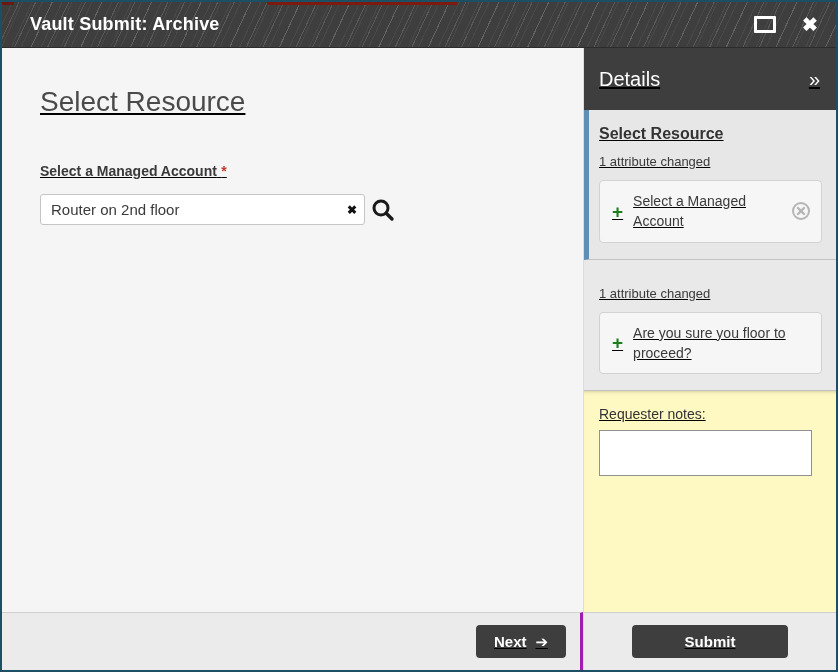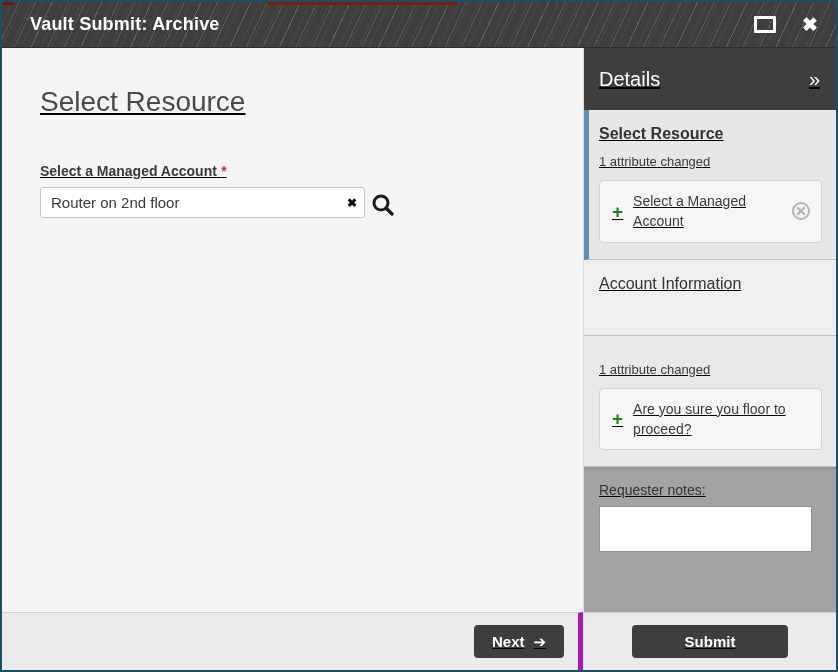--- a/index.html
+++ b/index.html
@@ -24,33 +24,33 @@
   .max-btn { width:22px; height:17px; border:3px solid #fff; border-radius:1px; cursor:pointer; background:transparent; }
   .close-btn { color:#fff; font-size:19px; font-weight:bold; cursor:pointer; line-height:1; }
   
   .body { flex:1; display:flex; min-height:0;text-decoration:underline; }
   .main { flex:1; display:flex; flex-direction:column; background:#f5f5f5; min-width:0; }
   .main-content { flex:1; padding:30px 20px 0 38px; }
   h1 { font-size:28px; font-weight:400; color:#4a4a4a; margin-top:8px; }
   .field { margin-top:44px; }
   .field-label { font-size:14px; font-weight:bold; color:#3a3a3a; }
   .req { color:#c0392b; }
-  .input-row { display:flex; align-items:flex-end; margin-top:7px; }
+  .input-row { display:flex; align-items:center; margin-top:14px; }
   .input-wrap { position:relative; width:325px; }
   .acct-input {
     width:100%; height:31px; border:1px solid #c5c5c5; border-radius:3px;
     padding:0 28px 0 10px; font-size:15px; color:#3a3a3a; background:#fff;
     font-family:inherit; outline:none;
   }
   .clear-icon { position:absolute; right:8px; top:50%; transform:translateY(-50%);
     font-size:12px; color:#111; font-weight:bold; cursor:pointer; }
   .search-icon { margin-left:5px; cursor:pointer; display:flex; }
   
   .main-footer {
-    flex:0 0 58px; background:#ebebeb; border-top:1px solid #cfcfcf; border-right:5px solid #a21caf;
+    flex:0 0 58px; background:#ebebeb; border-top:1px solid #cfcfcf; border-right:3px solid #a21caf;
     display:flex; align-items:center; justify-content:flex-end; padding-right:14px;
   }
   .sidebar-footer {
     flex:0 0 58px; background:#ebebeb; border-top:1px solid #cfcfcf;
     display:flex; align-items:center; justify-content:center;
   }
   .btn {
     background:#3e3e3e; color:#fff; border:none; border-radius:4px; height:33px;
     font-size:15px; font-weight:bold; font-family:inherit; cursor:pointer;
     display:inline-flex; align-items:center; justify-content:center;
@@ -69,21 +69,21 @@
   .sec.active .sec-title { font-weight:bold; }
   .sec-status { font-size:13px; color:#3a3a3a; margin-top:11px; }
   .sec-account { min-height:76px; background:#efefef; }
   .card {
     margin-top:11px; background:#f6f6f6; border:1px solid #d2d2d2; border-radius:4px;
     padding:10px 10px 10px 12px; display:flex; align-items:center; gap:10px;
   }
   .plus { color:#1e7e1e; font-weight:900; font-size:19px; line-height:1; flex:0 0 auto; }
   .card-text { font-size:14px; color:#3a3a3a; line-height:1.45; flex:1; }
   .circle-x { flex:0 0 auto; display:flex; cursor:pointer; }
-  .notes { flex:1; padding:14px 4px 0 15px; background:#a3a3a3; box-shadow:inset 0 4px 4px -4px rgba(0,0,0,.25); }
+  .notes { flex:1; padding:14px 4px 0 15px; background:#fef9c3; box-shadow:inset 0 4px 4px -4px rgba(0,0,0,.25); }
   .notes-label { font-size:14px; color:#333; }
   .notes-area {
     display:block; width:213px; height:46px; margin-top:7px; border:1px solid #909090;
     background:#fff; resize:none; font-family:inherit; font-size:13px; padding:4px 6px; outline:none;
   }
 </style>
 </head>
 <body>
 
 <div class="window">
@@ -143,23 +143,20 @@
           <span class="circle-x">
             <svg width="20" height="20" viewBox="0 0 20 20">
               <circle cx="10" cy="10" r="8" fill="none" stroke="#b5b5b5" stroke-width="2"></circle>
               <line x1="7" y1="7" x2="13" y2="13" stroke="#b5b5b5" stroke-width="2.4" stroke-linecap="round"></line>
               <line x1="13" y1="7" x2="7" y2="13" stroke="#b5b5b5" stroke-width="2.4" stroke-linecap="round"></line>
             </svg>
           </span>
         </div>
       </div>
 
-      <div class="sec sec-account">
-        <div class="sec-title">Account Information</div>
-      </div>
 
       <div class="sec">
         <div class="sec-status">1 attribute changed</div>
         <div class="card">
           <span class="plus">+</span>
           <span class="card-text">Are you sure you floor to proceed?</span>
         </div>
       </div>
 
       <div class="notes">

